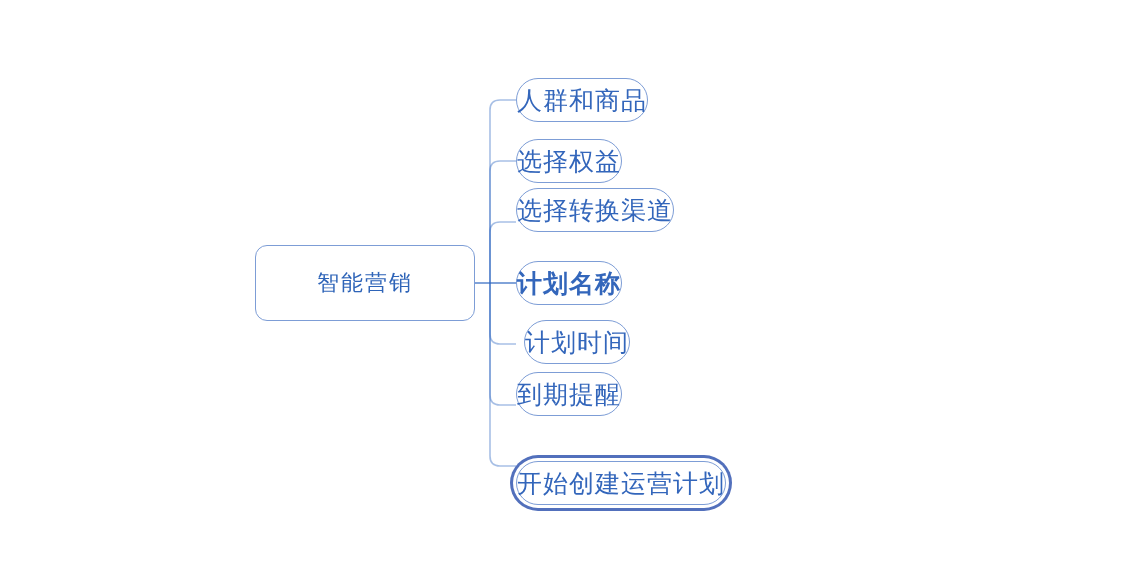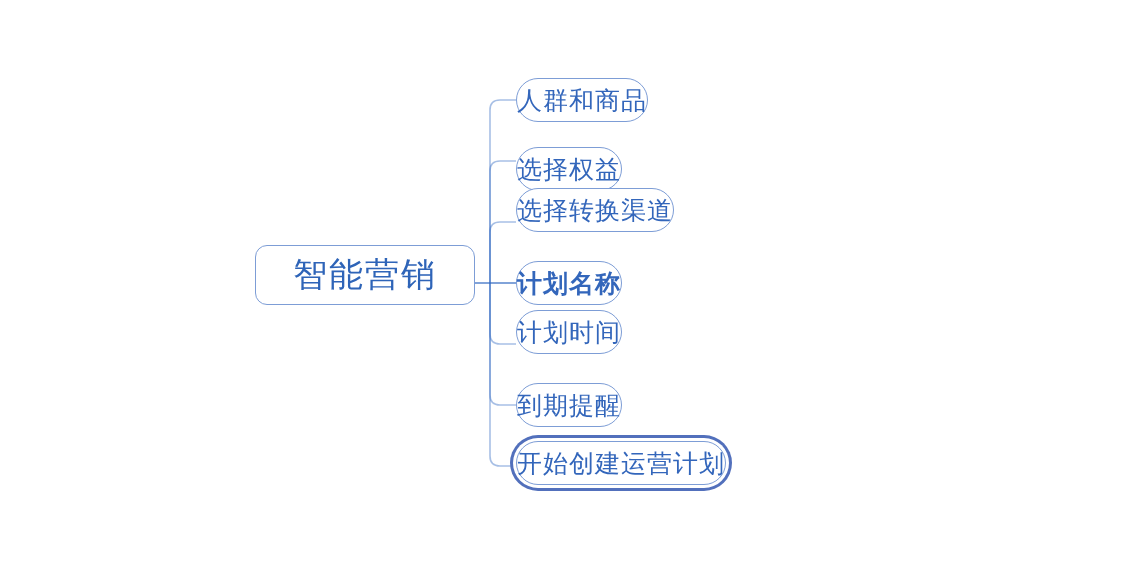--- a/index.html
+++ b/index.html
@@ -39,42 +39,42 @@
     box-sizing:border-box;
     display:flex;align-items:center;justify-content:center;
     background:var(--canvas-bg);
     border:1.3px solid var(--node-border);
     border-radius:10px;
     color:var(--node-text);
     white-space:nowrap;
   }
   .root-node{
     left:255px;top:245px;
-    width:220px;height:60px;
+    width:220px;height:76px;
     border-radius:12px;
     border-width:1.5px;
-    font-size:34px;
+    font-size:22px;
     letter-spacing:2px;
     color:var(--root-text);
   }
   .child-node{
     left:516px;
     height:44px;
     padding:0 0;
     font-size:25px;
     letter-spacing:1px;
     border-radius:22px;
   }
   .row0{top:78px;}
-  .row1{top:147px;}
+  .row1{top:139px;}
   .row2{top:188px;}
   .row3{top:261px;font-weight:bold;}
-  .row4{top:310px;}
-  .row5{top:383px;}
-  .row6{top:441px;text-align:right;}
+  .row4{top:320px;margin-left:8px;}
+  .row5{top:372px;}
+  .row6{top:461px;text-align:right;}
   .child-node.selected{
     box-shadow:0 0 0 3px var(--canvas-bg), 0 0 0 6px var(--selection-ring);
   }
 </style>
 </head>
 <body>
 
 <div class="canvas">
 
   <svg class="connector-layer" viewBox="0 0 1128 582" xmlns="http://www.w3.org/2000/svg">

